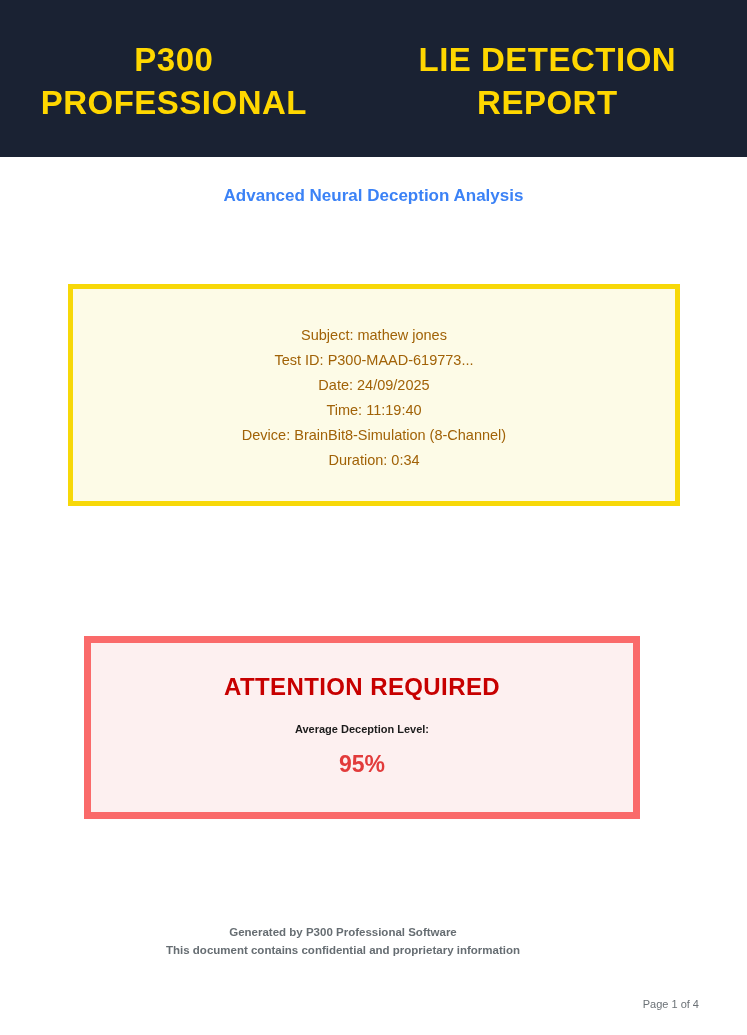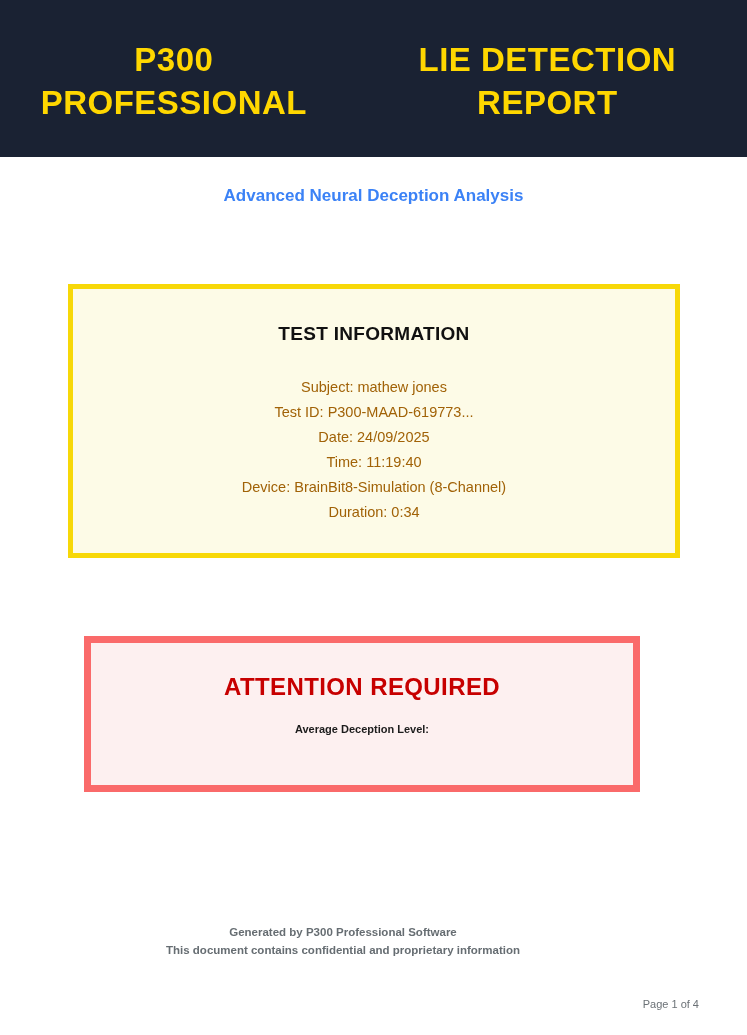--- a/index.html
+++ b/index.html
@@ -130,32 +130,32 @@
 <div class="page">
 
   <div class="header">
     <div class="header-line">P300 PROFESSIONAL</div>
     <div class="header-line">LIE DETECTION REPORT</div>
   </div>
 
   <div class="subtitle">Advanced Neural Deception Analysis</div>
 
   <div class="info-box">
-    <div class="info-title">TEST INFORMATION</div>
     <div class="info-line">Subject: mathew jones</div>
     <div class="info-line">Test ID: P300-MAAD-619773...</div>
     <div class="info-line">Date: 24/09/2025</div>
     <div class="info-line">Time: 11:19:40</div>
     <div class="info-line">Device: BrainBit8-Simulation (8-Channel)</div>
     <div class="info-line">Duration: 0:34</div>
   </div>
 
   <div class="alert-box">
     <div class="alert-title">ATTENTION REQUIRED</div>
     <div class="alert-label">Average Deception Level:</div>
+    <div class="alert-value">95%</div>
   </div>
 
   <div class="footer">
     <div>Generated by P300 Professional Software</div>
     <div>This document contains confidential and proprietary information</div>
   </div>
 
   <div class="page-number">Page 1 of 4</div>
 
 </div>

